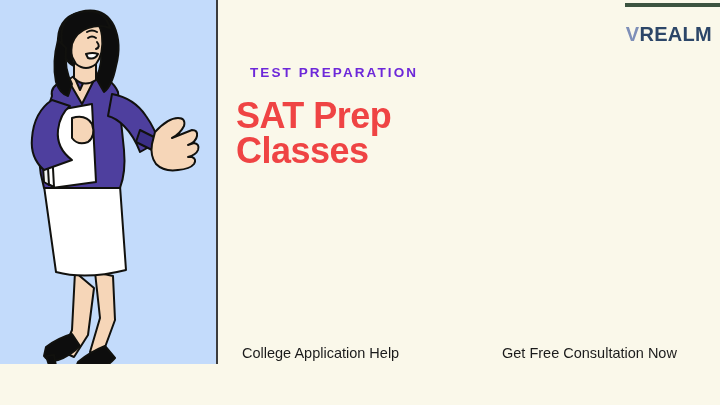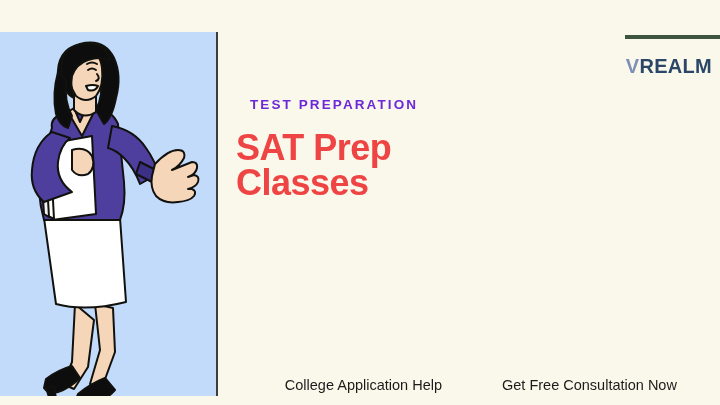--- a/index.html
+++ b/index.html
@@ -13,21 +13,20 @@
     font-family: "Liberation Sans", sans-serif;
     background: #FAF8EA;
   }
 
   #slide {
     position: relative;
     width: 720px;
     height: 364px;
     background: #FAF8EA;
     overflow: hidden;
-    margin-top: 32px;
   }
 
   
   .left-panel {
     position: absolute;
     left: 0;
     top: 0;
     width: 216px;
     height: 405px;
     background: #C3DBFB;
@@ -105,21 +104,20 @@
 
   
   .footer-left {
     position: absolute;
     left: 242px;
     top: 344px;
     width: 200px;
     font-size: 14.5px;
     line-height: 1.25;
     color: #1B1B1B;
-    text-align: right;
   }
   .footer-right {
     position: absolute;
     left: 502px;
     top: 344px;
     width: 230px;
     font-size: 14.5px;
     line-height: 1.25;
     color: #1B1B1B;
     white-space: nowrap;

